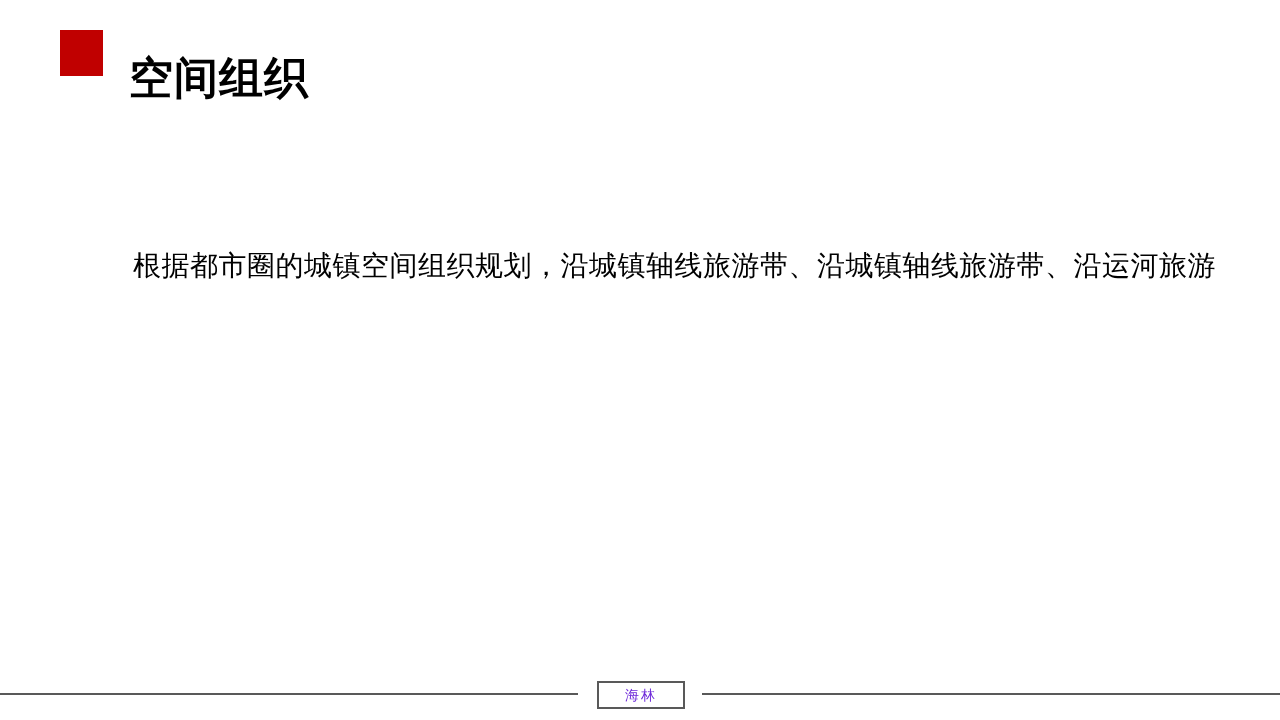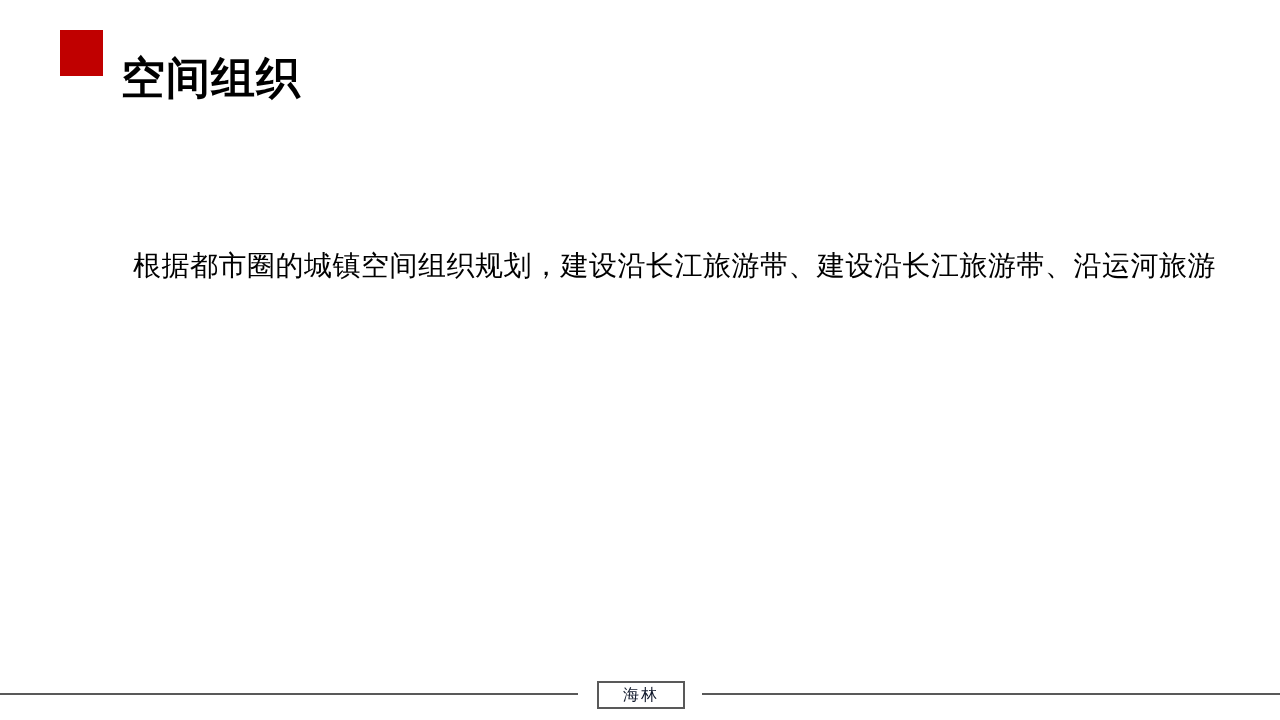--- a/index.html
+++ b/index.html
@@ -17,21 +17,21 @@
   }
   .accent-square {
     position: absolute;
     left: 60px;
     top: 30px;
     width: 43px;
     height: 46px;
   }
   .slide-title {
     position: absolute;
-    left: 121px;
+    left: 129px;
     top: 22px;
     font-size: 44px;
     font-weight: 700;
     color: #000000;
     line-height: 54px;
     letter-spacing: 1px;
     white-space: nowrap;
   }
   .body-line {
     position: absolute;
@@ -59,36 +59,36 @@
     top: 681px;
     width: 84px;
     height: 24px;
     border: 2px solid #595959;
     background: #ffffff;
     display: flex;
     align-items: center;
     justify-content: center;
   }
   .footer-logo-text {
-    font-size: 16px;
-    color: #0f172a;
+    font-size: 14px;
+    color: #6d28d9;
     letter-spacing: 2px;
     line-height: 1;
   }
 </style>
 </head>
 <body>
 
 <div class="slide">
 
   <div class="accent-square" style="background: rgb(192, 0, 0);"></div>
 
   <h1 class="slide-title">空间组织</h1>
 
-  <div class="body-line body-line-1">根据都市圈的城镇空间组织规划，建设沿长江旅游带、建设沿长江旅游带、沿运河旅游</div>
+  <div class="body-line body-line-1">根据都市圈的城镇空间组织规划，沿城镇轴线旅游带、沿城镇轴线旅游带、沿运河旅游</div>
 
 
   <div class="footer-line footer-line-left" style="background: rgb(89, 89, 89);"></div>
 
   <div class="footer-logo-box" style="border-color: rgb(89, 89, 89);">
     <span class="footer-logo-text">海林</span>
   </div>
 
   <div class="footer-line footer-line-right" style="background: rgb(89, 89, 89);"></div>
 

